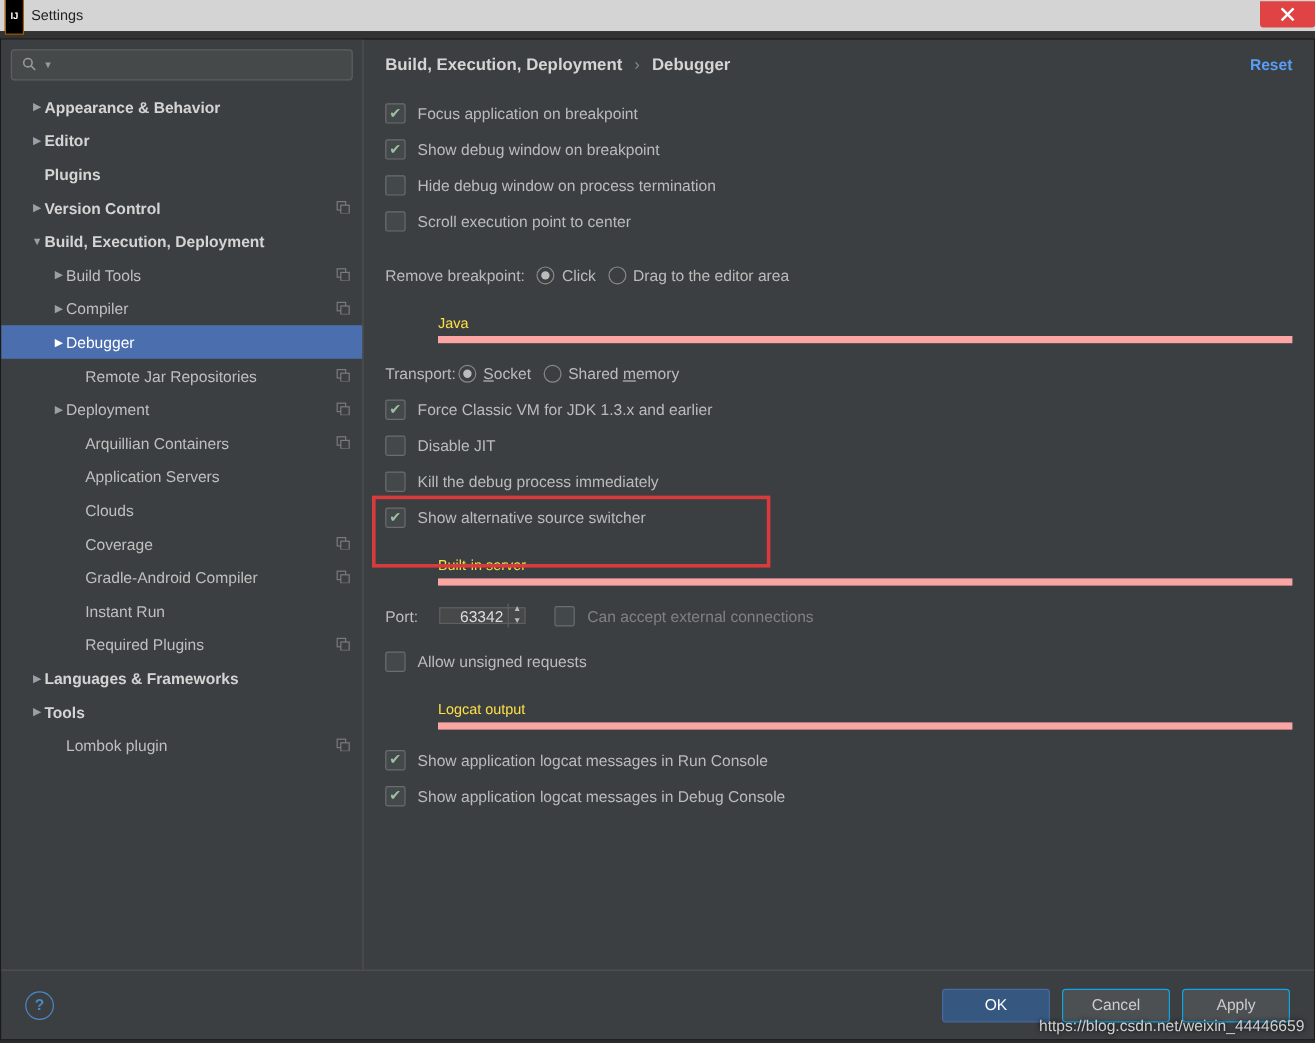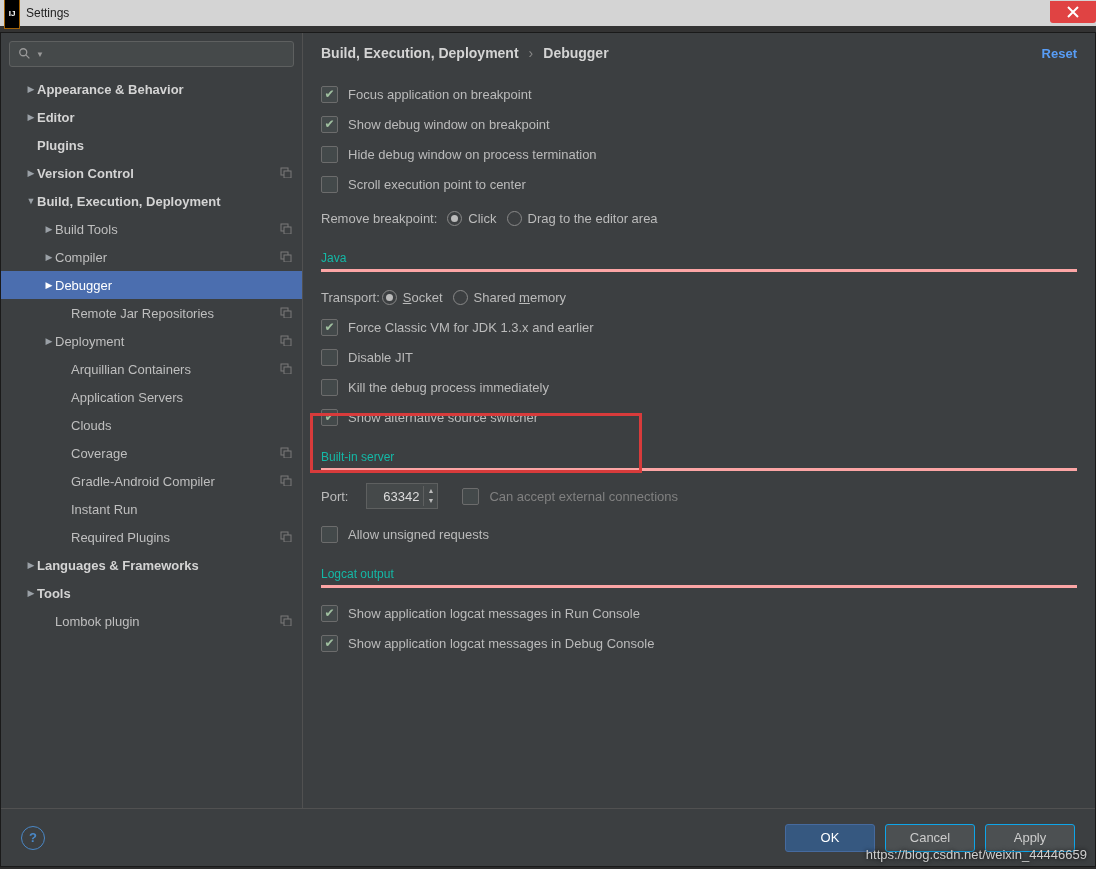--- a/index.html
+++ b/index.html
@@ -43,29 +43,29 @@
   .tree-item.selected .label { color:#fff; }
   .tree-item.selected .arrow { color:#fff;}
   .tree-item .badge { position:absolute; right:10px; color:#7a7a7a;}
   .tree-item .badge svg{ width:12px;height:12px;}
   .d0{ padding-left:24px;} .d1{ padding-left:42px;} .d2{ padding-left:58px;}
   .content { flex:1; display:flex; flex-direction:column; padding:12px 18px 0 18px; overflow:auto;}
   .breadcrumb { display:flex; align-items:center; gap:10px; color:#d4d4d4; font-weight:600; font-size:14px; }
   .breadcrumb .sep{ color:#888; font-weight:normal;}
   .breadcrumb .reset { margin-left:auto; color:var(--link); font-weight:600; cursor:pointer; font-size:13px;}
   .section { margin-top:18px; }
-  .section-title { color:#14b8a6; font-size:12px; border-bottom:3px solid #fca5a5; padding-bottom:4px; margin-bottom:10px;}
+  .section-title { color:#fde047; font-size:12px; border-bottom:6px solid #fca5a5; padding-bottom:4px; margin-bottom:10px;margin-left:44px;}
   .row { display:flex; align-items:center; height:30px; }
   .checkbox { width:17px; height:17px; border:1px solid #6c6c6c; border-radius:2px; background:#43494a; margin-right:10px; display:flex; align-items:center; justify-content:center; flex-shrink:0;}
   .checkbox.checked::after{ content:"✔"; color:#a0c0a0; font-size:12px; line-height:1;}
   .radio { width:15px; height:15px; border:1px solid #888; border-radius:50%; margin:0 6px 0 10px; display:inline-flex; align-items:center; justify-content:center; flex-shrink:0;}
   .radio.selected::after{content:""; width:7px;height:7px;border-radius:50%; background:#bbb;}
   .opt-label{ color:var(--text); }
   .opt-label .ul{ text-decoration:underline; }
-  .spinner { display:flex; align-items:center; background:var(--input-bg); border:1px solid #5e6060; height:26px; border-radius:0; }
+  .spinner { display:flex; align-items:center; background:var(--input-bg); border:1px solid #5e6060; height:14px; border-radius:0; }
   .spinner input{ width:56px; background:transparent; border:none; color:#ddd; text-align:right; font-size:13px; padding:0 4px; outline:none;}
   .spinner .arrows{ display:flex; flex-direction:column; border-left:1px solid #5e6060;}
   .spinner .arrows span{ font-size:7px; padding:0 3px; color:#bbb; line-height:10px;}
   .footer { border-top:1px solid #515151; height:58px; display:flex; align-items:center; padding:0 20px;}
   .help { width:24px;height:24px;border:1.5px solid #4a88c7;border-radius:50%;color:#4a88c7;display:flex;align-items:center;justify-content:center;font-weight:bold;}
   .footer .spacer{flex:1;}
   .btn{ height:28px; min-width:90px; padding:0 18px; background:var(--button-bg); border:1px solid #0ea5e9; color:#ccc; border-radius:3px; margin-left:10px; display:flex;align-items:center;justify-content:center; cursor:pointer;}
   .btn.primary{ background:var(--button-primary); border-color:#466a9e; color:#fff;}
   .highlight-box{ position:absolute; border:3px solid var(--highlight-red); pointer-events:none; left:309px; top:380px; width:332px; height:60px; }
   .watermark{ position:absolute; bottom:4px; right:8px; color:#cfcfcf; font-size:13px; text-shadow:0 0 4px #000; pointer-events:none;}
@@ -241,21 +241,21 @@
             <span class="lbl"><span>Show </span><span class="ul">d</span><span>ebug window on breakpoint</span></span>
           </div>
         <div class="row">
             <span class="checkbox"></span>
             <span class="lbl"><span>Hide debug </span><span class="ul">w</span><span>indow on process termination</span></span>
           </div>
         <div class="row">
             <span class="checkbox"></span>
             <span class="lbl">Scroll execution point to center</span>
           </div>
-        <div class="row" style="margin-top:4px;">
+        <div class="row" style="margin-top:15px;">
           <span class="lbl">Remove breakpoint:</span>
           <span class="radio selected"></span>
             <span class="opt-label">Click</span>
           <span class="radio"></span>
             <span class="opt-label">Drag to the editor area</span>
         </div>
       </div>
 
       <div class="section">
         <div class="section-title">Java</div>

